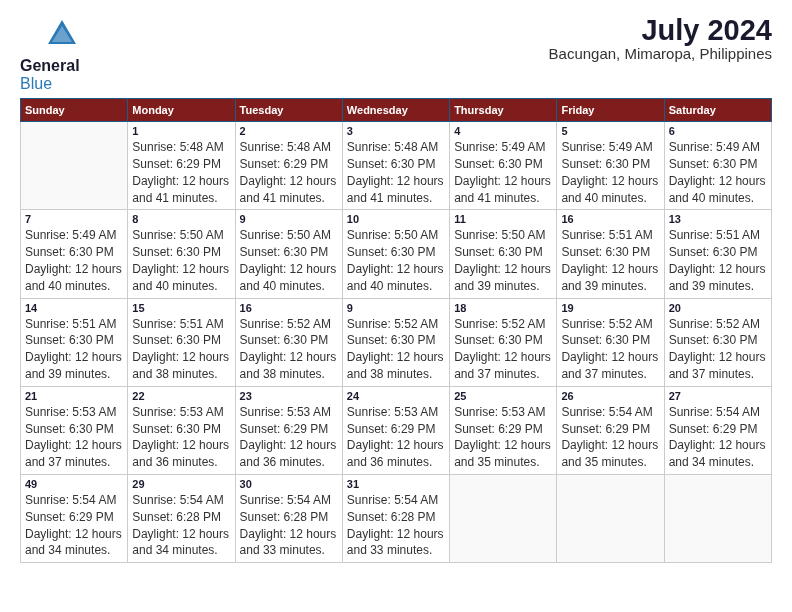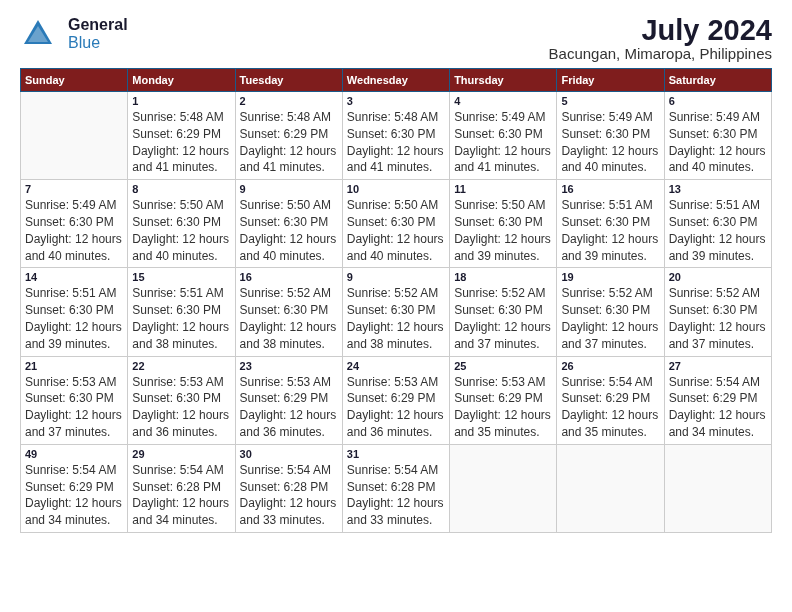--- a/index.html
+++ b/index.html
@@ -66,22 +66,23 @@
     .day-info {
       font-size: 12px;
       color: #333;
       line-height: 1.4;
     }
     .empty-cell {
       background: #f9f9f9;
     }
     .logo-wrapper {
       display: flex;
-      align-items: flex-start;
-      gap: 12px;
+      align-items: flex-end;
+      gap: 5px;
+      flex-direction: column;
     }
     .logo-text-group {
       display: flex;
       flex-direction: column;
       line-height: 1.1;
     }
   </style>
 </head>
 <body>
 

